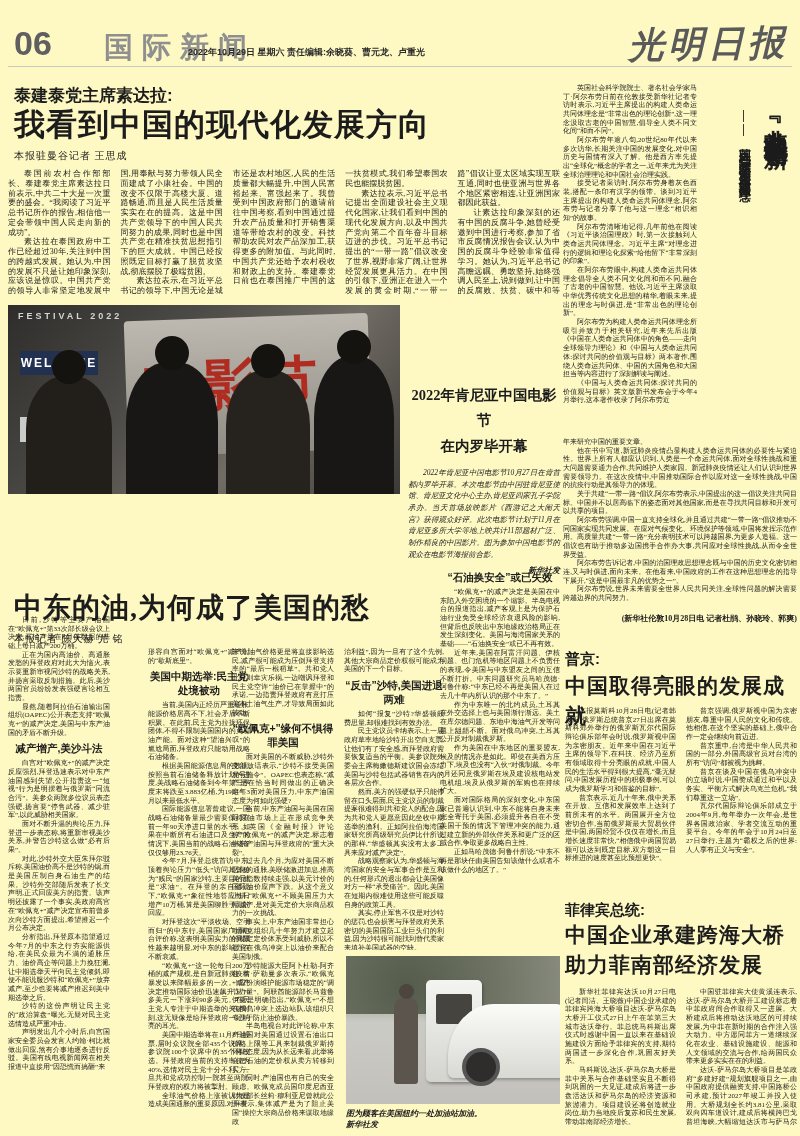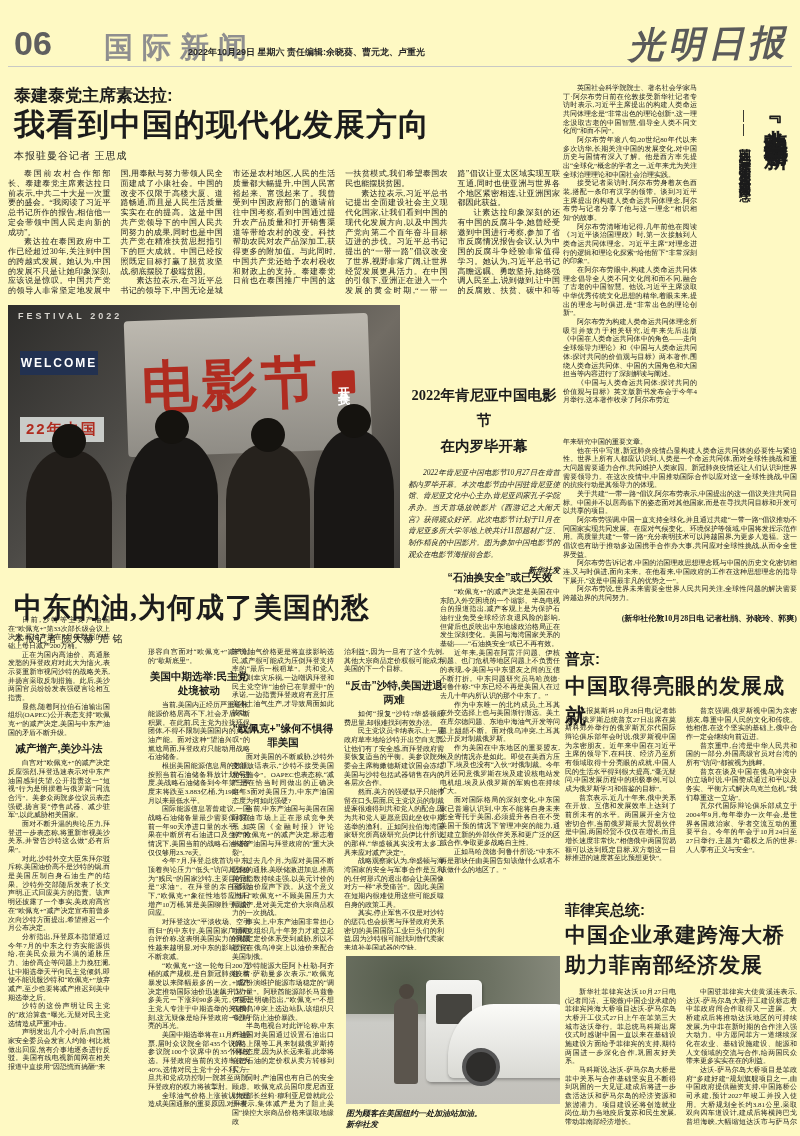--- a/index.html
+++ b/index.html
@@ -26,21 +26,21 @@
   .lead-byline{left:14px;top:149px;}
   .lead-cols{left:8px;top:169px;width:552px;height:129px;column-count:5;column-gap:10px;font-size:8px;line-height:1.22;}
   
   .alb-narrow{left:563px;top:84px;width:134px;height:350px;}
   .alb-wide{left:563px;top:438px;width:234px;height:172px;}
   .alb-dateline{position:absolute;left:563px;top:613px;width:234px;font:700 8px "Liberation Serif",serif;text-align:right;}
   .vert-head{position:absolute;left:700px;top:108px;width:96px;height:332px;writing-mode:vertical-rl;}
   .vtitle{font:900 24px "Liberation Serif",serif;line-height:40px;letter-spacing:2px;}
   .vsub{font:700 12px "Liberation Serif",serif;letter-spacing:2px;line-height:22px;padding-top:2px;}
   
-  .film-photo{position:absolute;left:8px;top:305px;width:392px;height:263px;overflow:hidden;
+  .film-photo{position:absolute;left:8px;top:305px;width:392px;height:189px;overflow:hidden;
       background:linear-gradient(130deg,#2e2d2b 0%,#4c4a46 35%,#716c64 65%,#3c3a37 100%);}
   .fest-text{position:absolute;left:10px;top:6px;color:#d8d5cf;font:700 9px "Liberation Sans",sans-serif;letter-spacing:3px;}
   .welcome-panel{position:absolute;left:12px;top:46px;width:78px;height:24px;background:#223150;
       color:#fff;font:700 12px "Liberation Sans",sans-serif;letter-spacing:2px;text-align:center;line-height:24px;}
   .year-chip{position:absolute;left:12px;top:112px;background:#c9ccc9;color:#b02c20;
       font:700 15px "Liberation Sans",sans-serif;padding:3px 6px;letter-spacing:2px;}
   .banner{position:absolute;left:118px;top:12px;width:244px;height:136px;
       background:linear-gradient(#bdb9b0,#8f8c85);transform:rotate(-2deg);border-radius:4px;
       display:flex;align-items:center;justify-content:center;gap:10px;}
   .banner-chars{font:900 56px "Liberation Serif",serif;color:#b02c20;letter-spacing:4px;}

